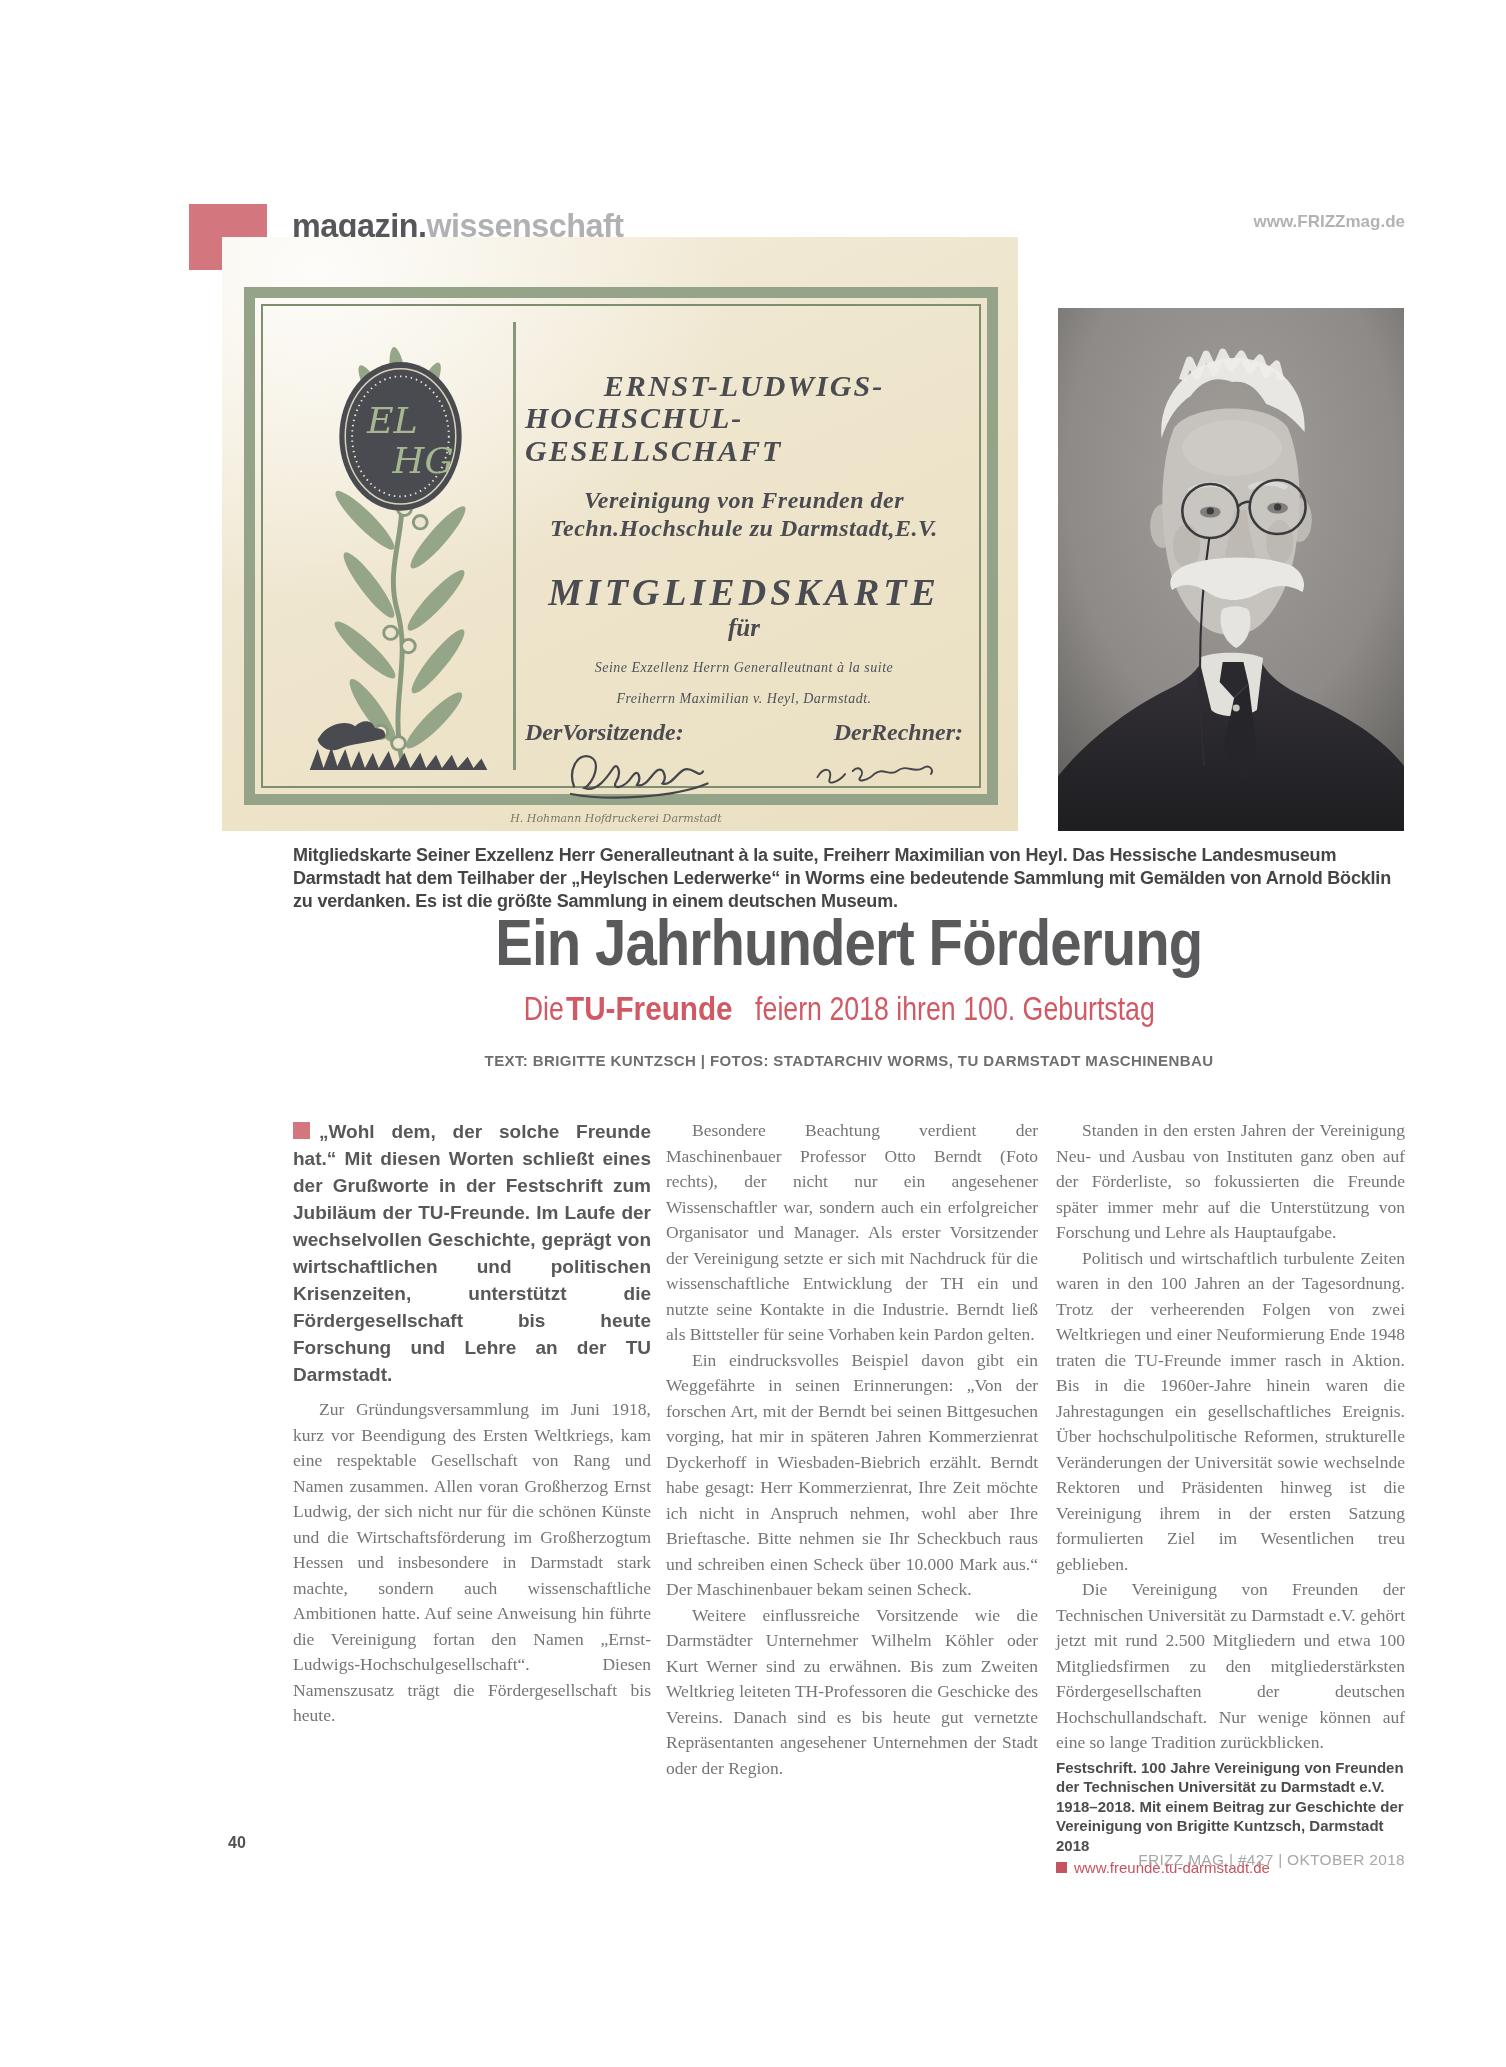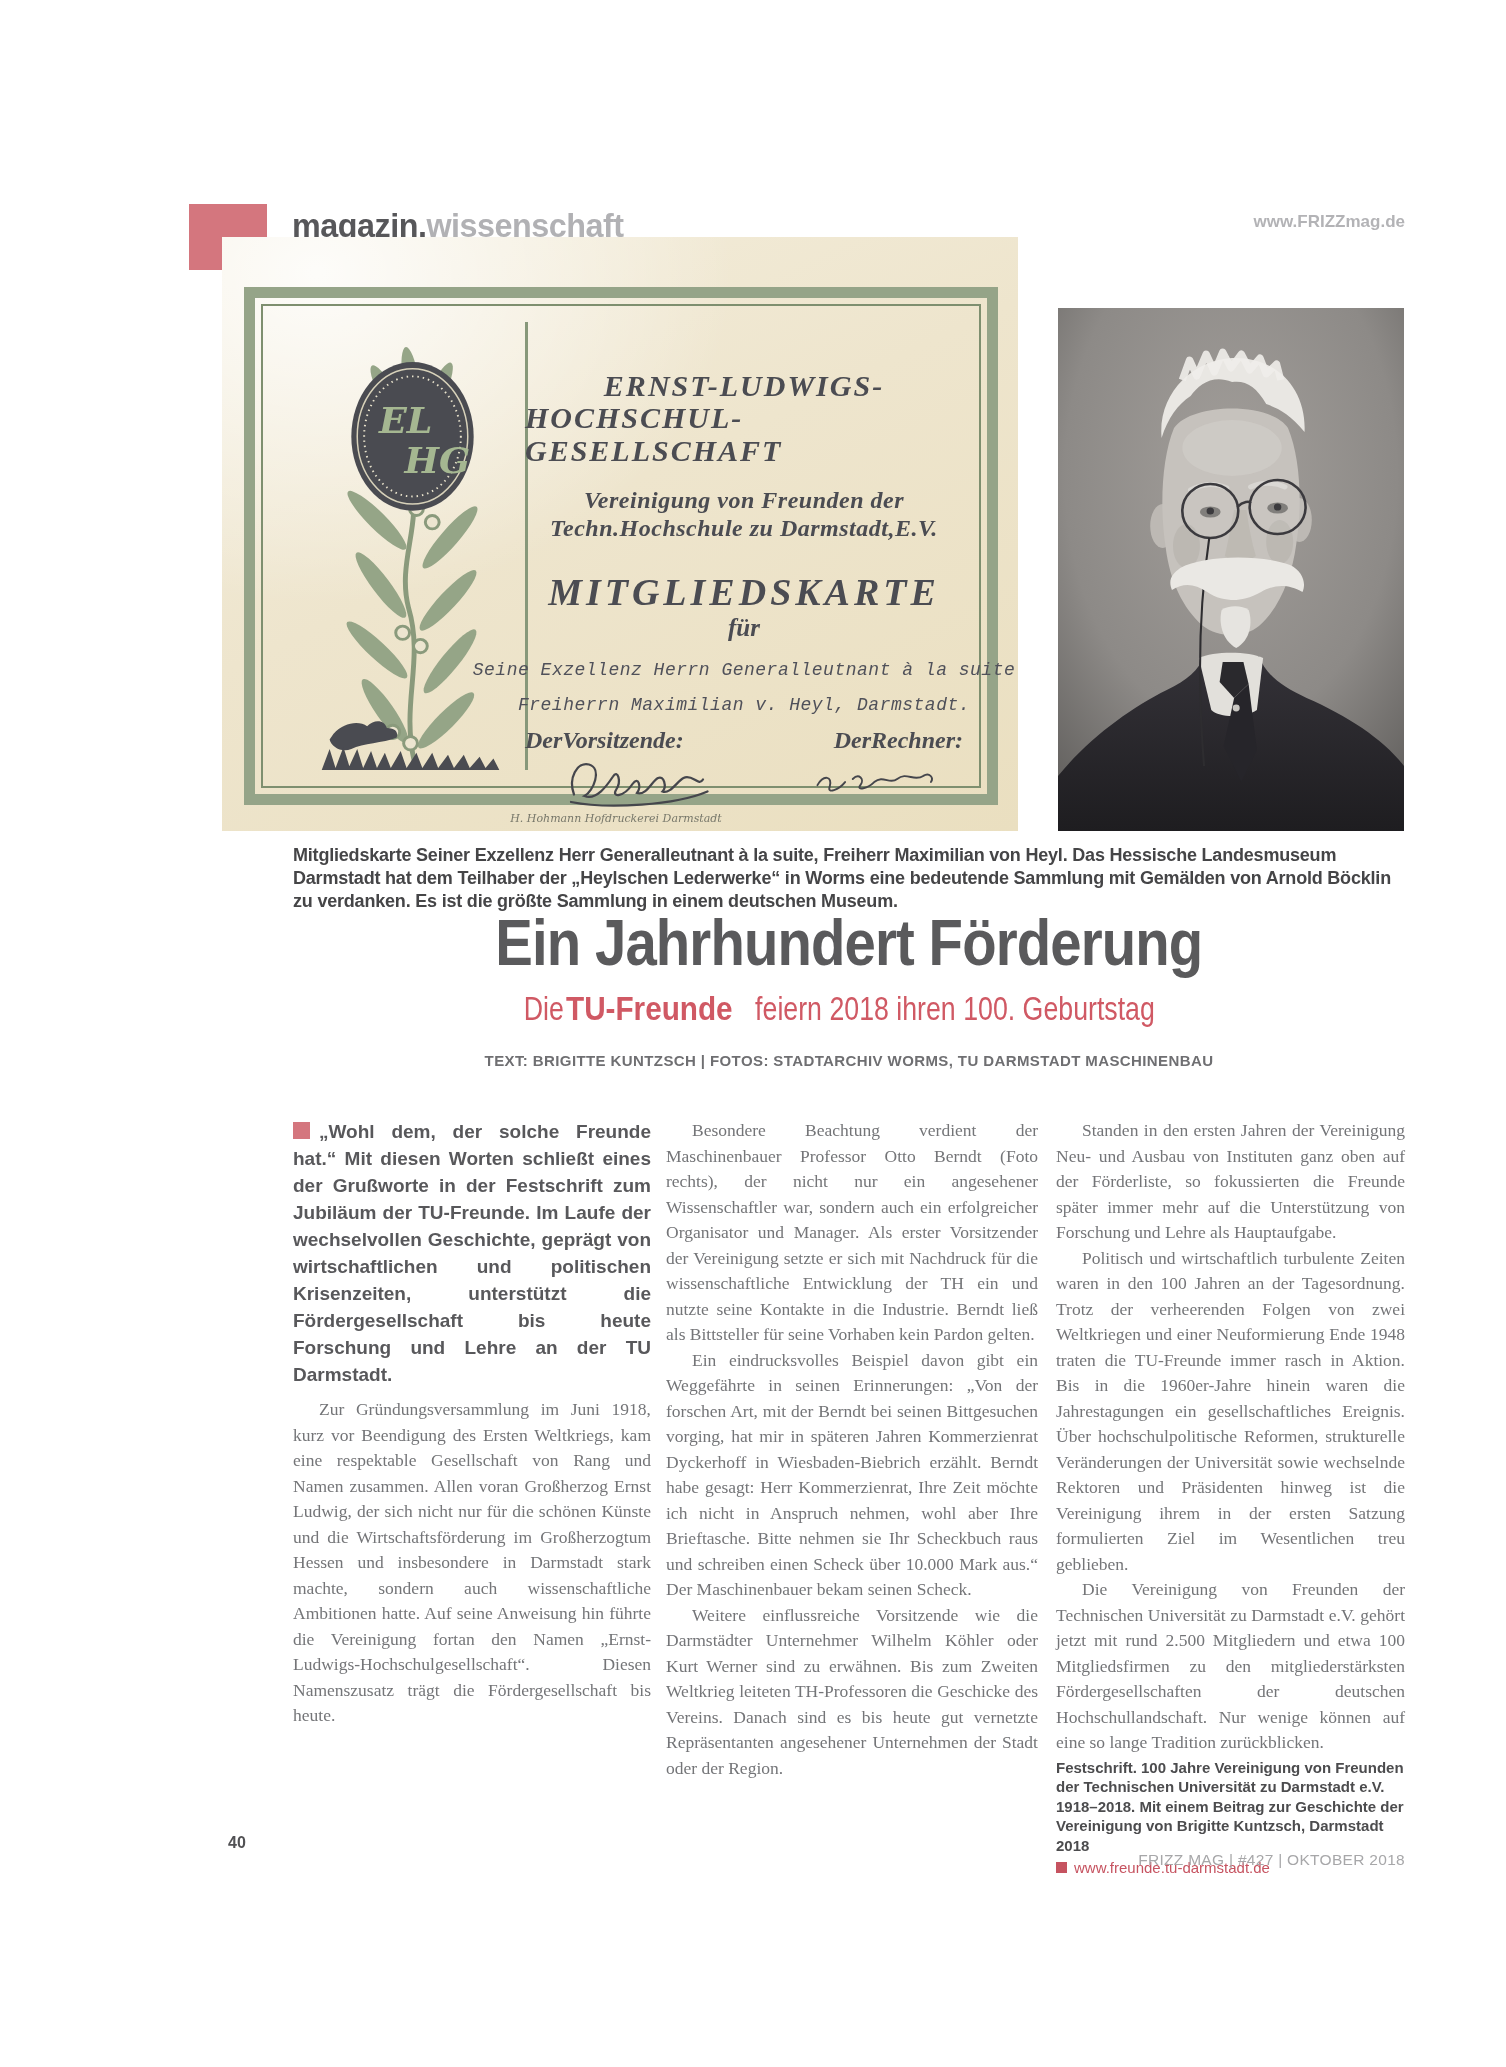--- a/index.html
+++ b/index.html
@@ -23,31 +23,31 @@
   .brand .b1{color:#57575a;}
   .brand .b2{color:#b1b1b4;}
   .header-url{position:absolute;right:101px;top:212px;font-size:17px;font-weight:bold;color:#b3b3b6;}
 
   
   .card{position:absolute;left:222px;top:237px;width:796px;height:594px;
         background:radial-gradient(ellipse at 12% 6%,rgba(255,255,255,.85),rgba(255,255,255,0) 42%),
                    linear-gradient(155deg,#f4eedd 0%,#eee5cd 45%,#eadfc0 100%);}
   .card-frame{position:absolute;left:22px;right:20px;top:50px;bottom:26px;border:11px solid var(--card-green);}
   .card-frame-inner{position:absolute;inset:6px;border:2px solid var(--card-line);}
-  .card-left{position:absolute;left:37px;top:16px;bottom:16px;width:228px;border-right:3px solid #87987a;font-weight:bold;}
+  .card-left{position:absolute;left:25px;top:16px;bottom:16px;width:228px;border-right:3px solid #87987a;}
   .card-left svg{width:100%;height:100%;}
   .card-texts{position:absolute;left:262px;right:16px;top:8px;bottom:6px;display:flex;flex-direction:column;
               align-items:center;color:var(--ink);font-family:"Liberation Serif",serif;}
   .c-title{font-style:italic;font-weight:bold;font-size:30px;letter-spacing:2px;line-height:1.08;}
   .c-title.first{margin-top:56px;}
   .c-org{font-style:italic;font-weight:bold;font-size:24px;letter-spacing:.5px;line-height:1.15;}
   .c-org.first{margin-top:20px;}
   .c-member{margin-top:28px;font-style:italic;font-weight:bold;font-size:38px;letter-spacing:4px;}
   .c-fuer{font-style:italic;font-weight:bold;font-size:25px;text-align:right;}
-  .c-script{font-family:Liberation Mono, monospace;font-style:italic;font-size:18px;letter-spacing:.5px;
+  .c-script{font-family:Liberation Serif, serif;font-style:italic;font-size:14px;letter-spacing:.5px;
             color:#50515a;white-space:nowrap;}
   .c-script.s1{margin-top:18px;}
   .c-script.s2{margin-top:15px;}
   .c-labels{margin-top:12px;width:100%;display:flex;justify-content:space-between;
             font-style:italic;font-weight:bold;font-size:24px;}
   .c-signs{position:relative;width:100%;flex:1;min-height:46px;}
   .sig-left{position:absolute;left:6px;top:-6px;}
   .sig-right{position:absolute;right:4px;top:2px;}
   .printer-line{position:absolute;left:0;right:8px;bottom:6px;text-align:center;
                 font-family:"DejaVu Serif",serif;font-style:italic;font-size:11px;color:#77776a;}

